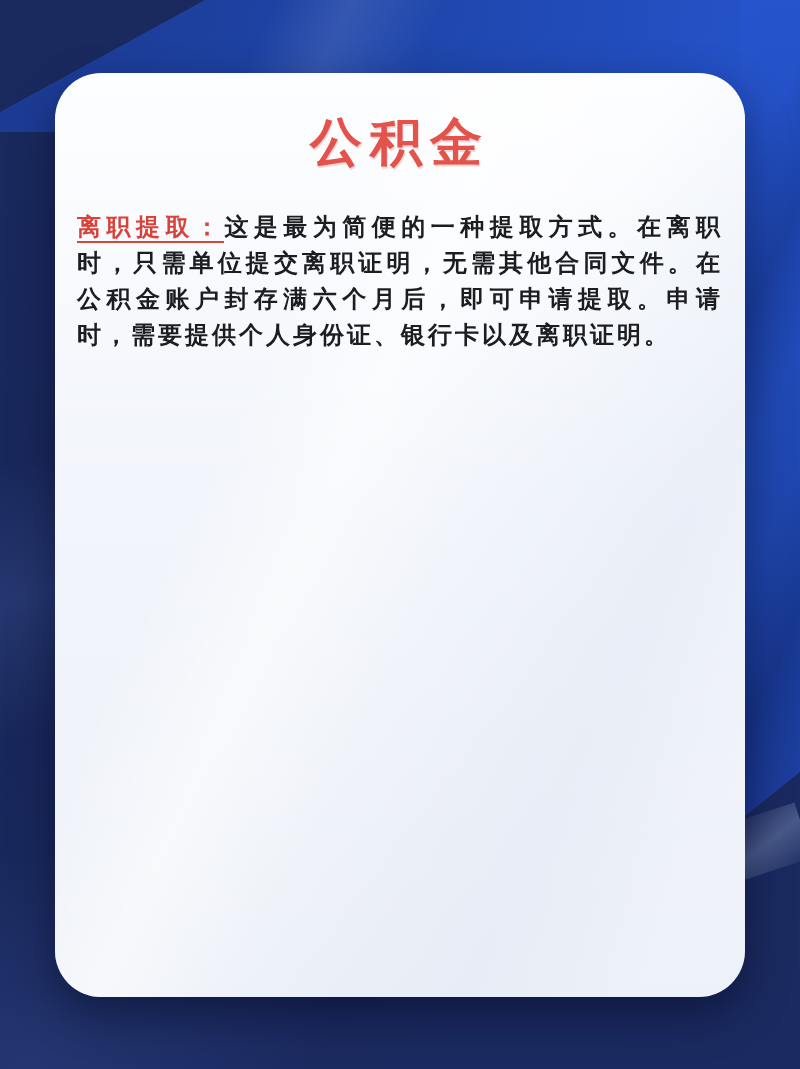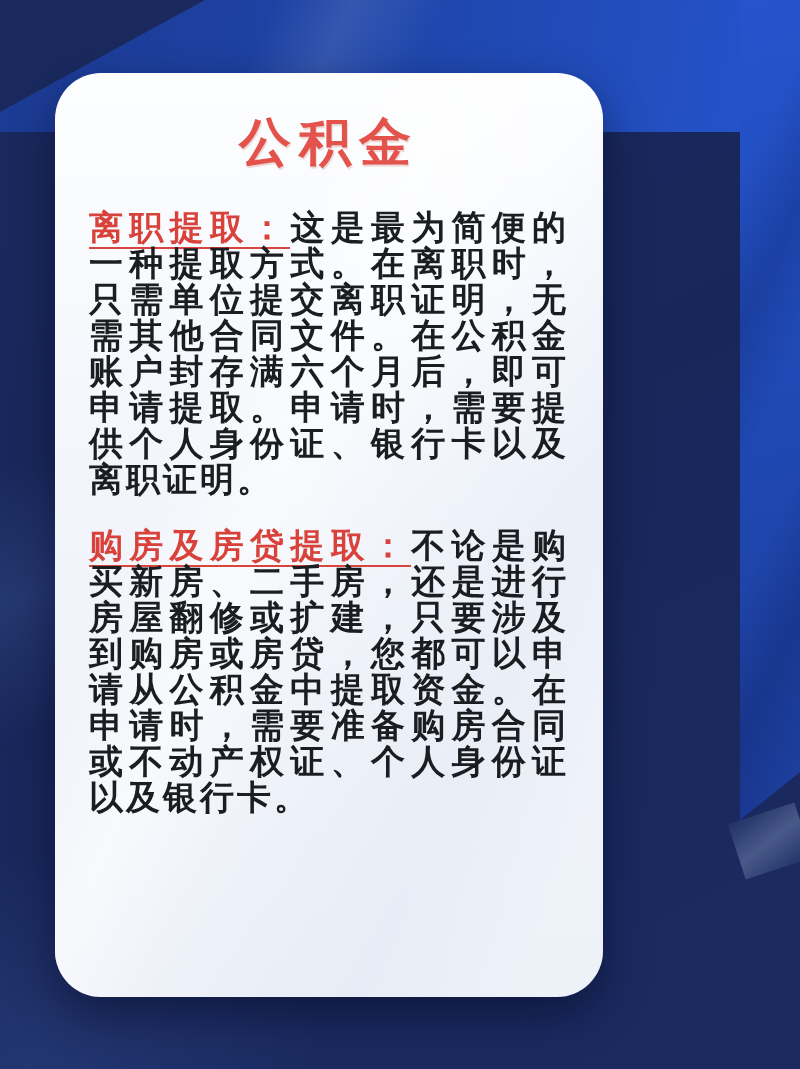--- a/index.html
+++ b/index.html
@@ -36,21 +36,21 @@
   .bg-left-streak {
     position: absolute; left: 0; top: 430px; width: 58px; height: 330px;
     background: linear-gradient(165deg, rgba(90,120,200,0) 10%, rgba(90,120,200,0.20) 50%, rgba(90,120,200,0) 90%);
   }
   .bg-bottom-glow {
     position: absolute; left: 0; bottom: 0; width: 340px; height: 220px;
     background: radial-gradient(ellipse at 8% 100%, rgba(70,100,180,0.22), rgba(70,100,180,0) 70%);
   }
   
   .card {
-    position: absolute; left: 55px; top: 73px; width: 548px; height: 924px;
+    position: absolute; left: 55px; top: 73px; width: 690px; height: 924px;
     border-radius: 46px;
     background: linear-gradient(180deg, #fdfeff 0%, #f2f5fb 45%, #edf1f8 100%);
     box-shadow: 0 18px 45px rgba(0, 4, 25, 0.45);
     box-sizing: border-box;
     padding: 36px 18px 0 18px;
   }
   .card::before {
     content: ""; position: absolute; inset: 0; border-radius: 46px;
     background: linear-gradient(115deg, rgba(255,255,255,0) 30%, rgba(255,255,255,0.55) 42%, rgba(255,255,255,0) 55%, rgba(220,228,242,0.35) 75%, rgba(255,255,255,0) 90%);
     pointer-events: none;
@@ -61,23 +61,23 @@
     text-align: center;
     color: #e3524b;
     font-weight: bold;
     font-size: 52px;
     line-height: 67px;
     letter-spacing: 8px;
     text-shadow: 1px 2px 1px rgba(160, 45, 40, 0.18);
   }
   
   .section {
-    margin: 16px;
+    margin: 4px;
     margin-top: 30px;
-    font-size: 34px;
+    font-size: 24px;
     line-height: 36px;
     letter-spacing: 3px;
     font-weight: 600;
     color: #1b1d21;
     text-align: justify;
   }
   .section:first-of-type { margin-top: 33px; }
   .section-heading {
     color: #d8423b;
     font-weight: bold;
@@ -97,16 +97,15 @@
 
 <div class="card">
   <div class="card-inner">
     <div class="poster-title">
       <div>公积金</div>
     </div>
 
     <p class="section"><span class="section-heading">离职提取：</span><span>这是最为简便的一种提取方式。在离职时，只需单位提交离职证明，无需其他合同文件。在公积金账户封存满六个月后，即可申请提取。申请时，需要提供个人身份证、银行卡以及离职证明。</span></p>
 
 
-    <p class="section"><span class="section-heading">购房及房贷提取：</span><span>不论是购买新房、二手房，还是进行房屋翻修或扩建，只要涉及到购房或房贷，您都可以申请从公积金中提取资金。在申请时，需要准备购房合同或不动产权证、个人身份证以及银行卡。</span></p>
 
   </div>
 </div>
 
 </body></html>

